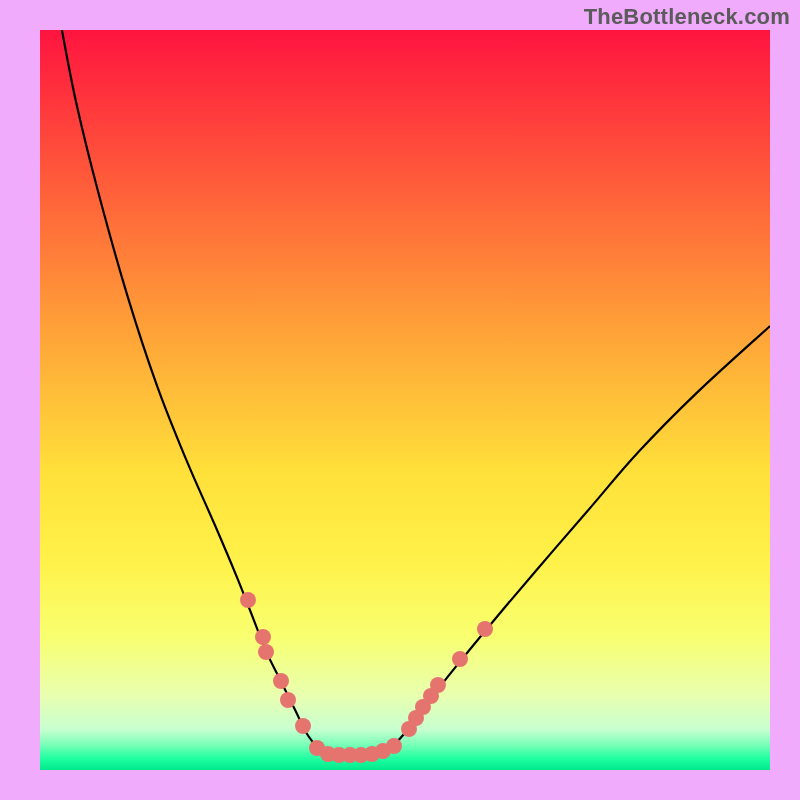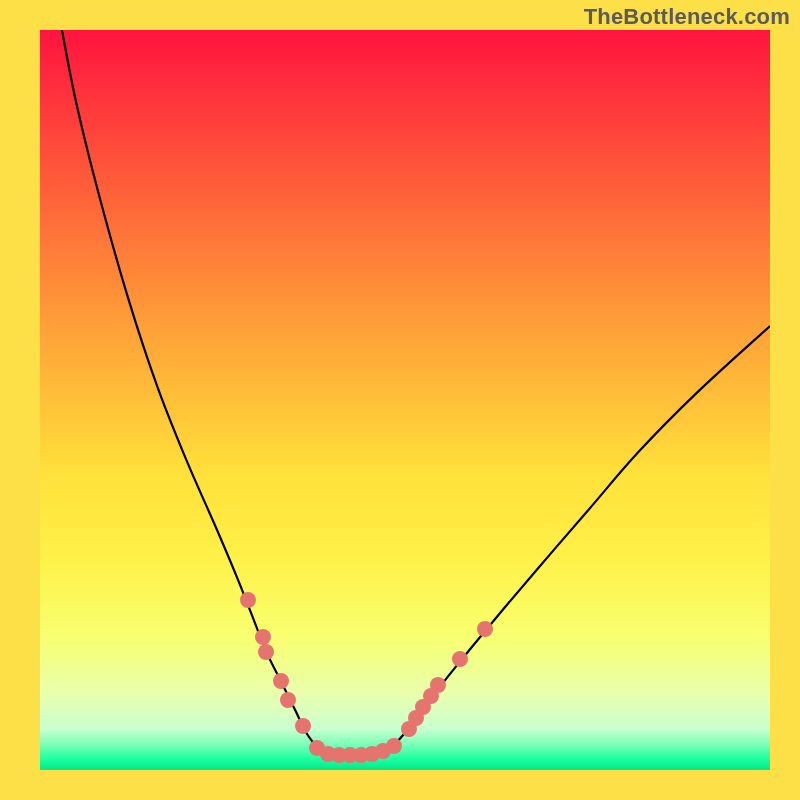--- a/index.html
+++ b/index.html
@@ -9,21 +9,21 @@
     height: 800px;
     background: #000000;
     overflow: hidden;
   }
   .frame {
     position: absolute;
     left: 0;
     top: 0;
     width: 800px;
     height: 800px;
-    background: #fde047;
+    background: #f0abfc;
   }
   .plot-area {
     position: absolute;
     left: 40px;
     top: 30px;
     width: 730px;
     height: 740px;
   }
   .gradient {
     position: absolute;

